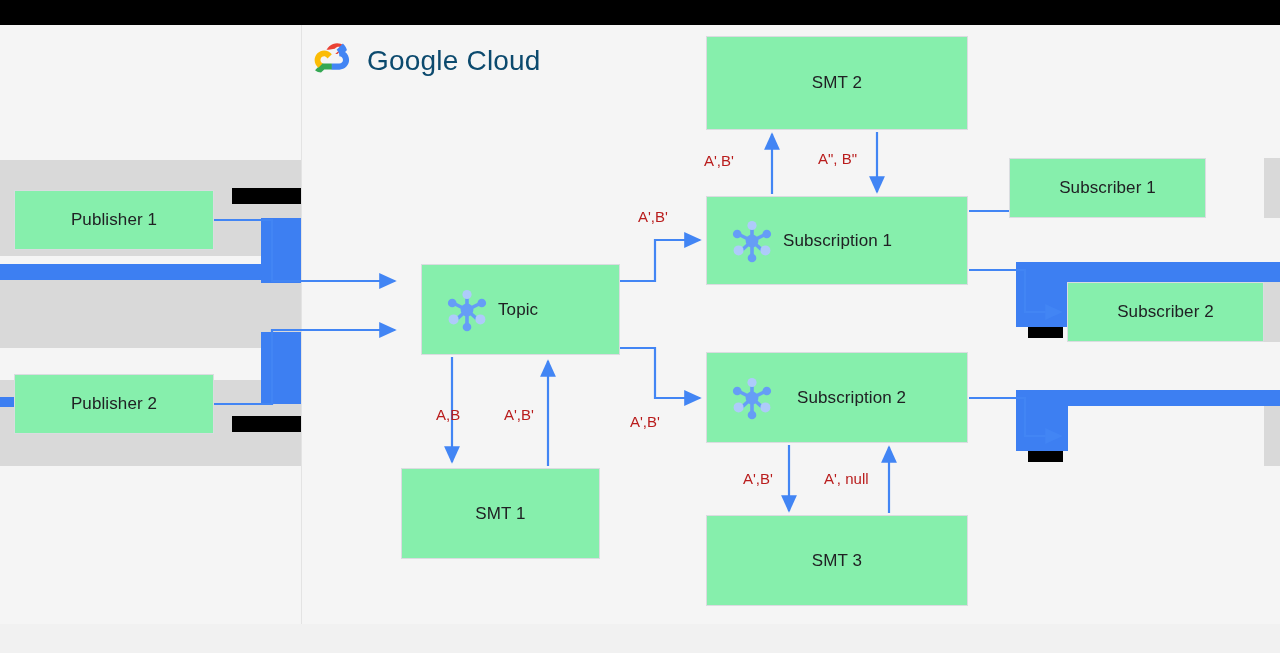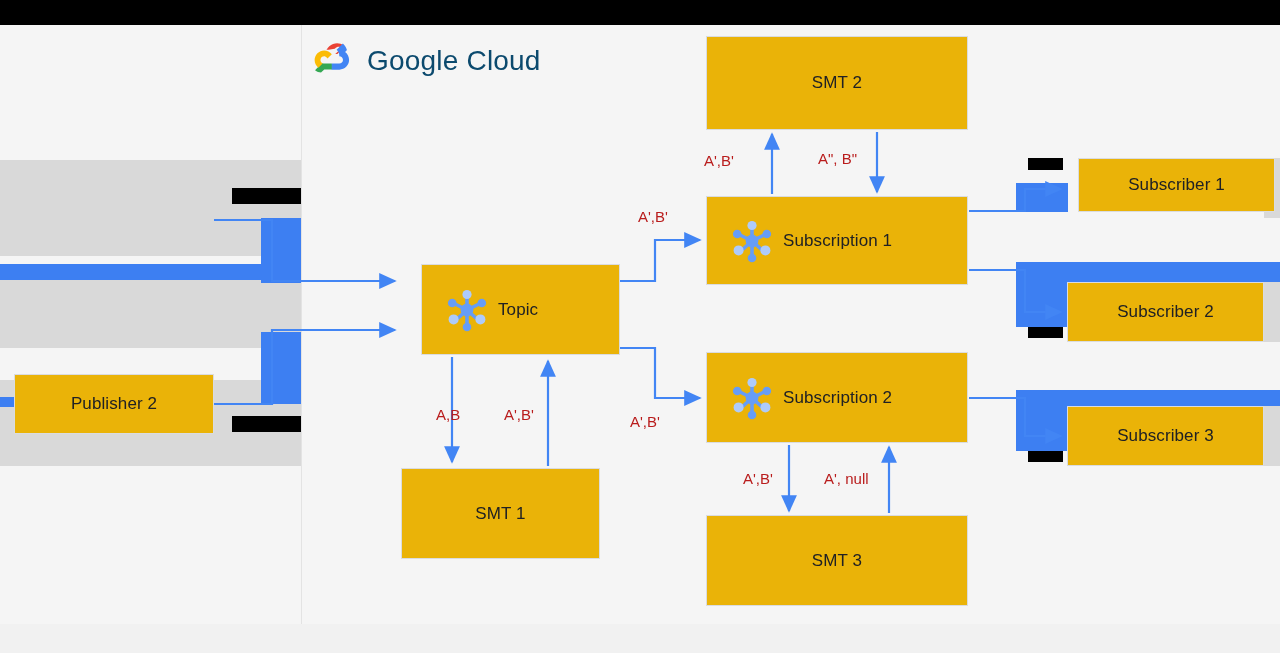--- a/index.html
+++ b/index.html
@@ -54,21 +54,21 @@
   
   #edges {
     position: absolute;
     left: 0; top: 0;
     width: 1280px; height: 653px;
     pointer-events: none;
   }
   
   .node {
     position: absolute;
-    background: #eab308;
+    background: #86efac;
     border: 1px solid #dadce0;
     box-sizing: border-box;
     display: flex;
     align-items: center;
     justify-content: center;
   }
   .node .node-label {
     font-size: 17px;
     color: #202124;
     font-family: "Liberation Sans", sans-serif;
@@ -185,20 +185,23 @@
   <div id="gcp-logo-row">
     <svg id="gcp-logo-mark" viewBox="0 0 48 40">
       <path d="M27.6 12.2l2.4 0 6.6-6.6 0.3-2.8C32.6-0.9 25.7-0.6 21 3.6c-1.3 1.2-2.4 2.6-3.1 4.2 0.8-0.3 1.6-0.4 2.4-0.2l6.6-1.1c0 0 0.3-0.6 0.5-0.5 2-2.2 5.4-2.5 7.7-0.6l-7.5 6.8z" fill="#ea4335"></path>
       <path d="M40.6 7.8c-0.8-2.8-2.3-5.4-4.5-7.3l-7 7c2 1.6 3.1 4 3 6.5v0.8c2.3 0 4.1 1.9 4.1 4.1s-1.9 4-4.1 4h-8.3l-0.8 0.9v5l0.8 0.8h8.3c5.9 0.1 10.8-4.7 10.9-10.6 0-3.6-1.7-7-4.4-9.1z" fill="#4285f4"></path>
       <path d="M15.4 29.5h8.3v-6.6h-8.3c-0.6 0-1.2-0.1-1.7-0.4l-1.2 0.4-6.6 6.6-0.6 1.1c1.9 1.4 4.2 2.2 6.5 2.2l3.6-3.3z" fill="#34a853"></path>
       <path d="M15.4 8.2C9.5 8.2 4.7 13.1 4.7 19c0 3.3 1.5 6.4 4.1 8.5l4.8-4.8c-2.1-0.9-3-3.3-2.1-5.4 0.9-2.1 3.3-3 5.4-2.1 0.9 0.4 1.7 1.2 2.1 2.1l4.8-4.8c-2-2.6-5.2-4.2-8.4-4.3z" fill="#fbbc05"></path>
     </svg>
     <span id="gcp-logo-text">Google Cloud</span>
   </div>
 
+  <div class="node" id="node-publisher-1" style="left:14px; top:190px; width:200px; height:60px;">
+    <span class="node-label">Publisher 1</span>
+  </div>
 
   <div class="node" id="node-publisher-2" style="left:14px; top:374px; width:200px; height:60px;">
     <span class="node-label">Publisher 2</span>
   </div>
 
   <div class="node with-icon" id="node-topic" style="left:421px; top:264px; width:199px; height:91px;">
     <svg class="pubsub-icon" viewBox="0 0 54 54">
       <g stroke="#669df6" stroke-width="3.6" stroke-linecap="round">
         <line x1="27" y1="27" x2="27" y2="14"></line>
         <line x1="27" y1="27" x2="15" y2="21"></line>
@@ -244,52 +247,49 @@
       <circle cx="27" cy="11.5" r="4.6" fill="#aecbfa"></circle>
       <circle cx="12.2" cy="20" r="4.3" fill="#669df6"></circle>
       <circle cx="41.8" cy="20" r="4.3" fill="#669df6"></circle>
       <circle cx="13.6" cy="36.4" r="5" fill="#aecbfa"></circle>
       <circle cx="40.4" cy="36.4" r="5" fill="#aecbfa"></circle>
       <circle cx="27" cy="44" r="4.3" fill="#669df6"></circle>
     </svg>
     <span class="node-label">Subscription 1</span>
   </div>
 
-  <div class="node with-icon" id="node-subscription-2" style="left:706px; top:352px; width:262px; height:91px;">
+  <div class="node with-icon" id="node-subscription-2" style="left:706px; top:352px; width:262px; height:91px;gap:14px;">
     <svg class="pubsub-icon" viewBox="0 0 54 54">
       <g stroke="#669df6" stroke-width="3.6" stroke-linecap="round">
         <line x1="27" y1="27" x2="27" y2="14"></line>
         <line x1="27" y1="27" x2="15" y2="21"></line>
         <line x1="27" y1="27" x2="39" y2="21"></line>
         <line x1="27" y1="27" x2="17" y2="36"></line>
         <line x1="27" y1="27" x2="37" y2="36"></line>
         <line x1="27" y1="27" x2="27" y2="41"></line>
       </g>
       <circle cx="27" cy="27" r="6.4" fill="#669df6"></circle>
       <circle cx="27" cy="11.5" r="4.6" fill="#aecbfa"></circle>
       <circle cx="12.2" cy="20" r="4.3" fill="#669df6"></circle>
       <circle cx="41.8" cy="20" r="4.3" fill="#669df6"></circle>
       <circle cx="13.6" cy="36.4" r="5" fill="#aecbfa"></circle>
       <circle cx="40.4" cy="36.4" r="5" fill="#aecbfa"></circle>
       <circle cx="27" cy="44" r="4.3" fill="#669df6"></circle>
     </svg>
     <span class="node-label">Subscription 2</span>
   </div>
 
-  <div class="node" id="node-subscriber-1" style="left:1078px; top:158px; width:197px; height:54px;">
+  <div class="node" id="node-subscriber-1" style="left:1009px; top:158px; width:197px; height:60px;">
     <span class="node-label">Subscriber 1</span>
   </div>
 
   <div class="node" id="node-subscriber-2" style="left:1067px; top:282px; width:197px; height:60px;">
     <span class="node-label">Subscriber 2</span>
   </div>
 
-  <div class="node" id="node-subscriber-3" style="left:1067px; top:406px; width:197px; height:60px;">
-    <span class="node-label">Subscriber 3</span>
-  </div>
 
   <div class="edge-label" style="left:704px; top:152px;">A',B'</div>
   <div class="edge-label" style="left:818px; top:150px;">A", B"</div>
   <div class="edge-label" style="left:638px; top:208px;">A',B'</div>
   <div class="edge-label" style="left:404px; top:406px;margin-left:32px;">A,B</div>
   <div class="edge-label" style="left:504px; top:406px;">A',B'</div>
   <div class="edge-label" style="left:630px; top:413px;">A',B'</div>
   <div class="edge-label" style="left:743px; top:470px;">A',B'</div>
   <div class="edge-label" style="left:824px; top:470px;">A', null</div>
 

